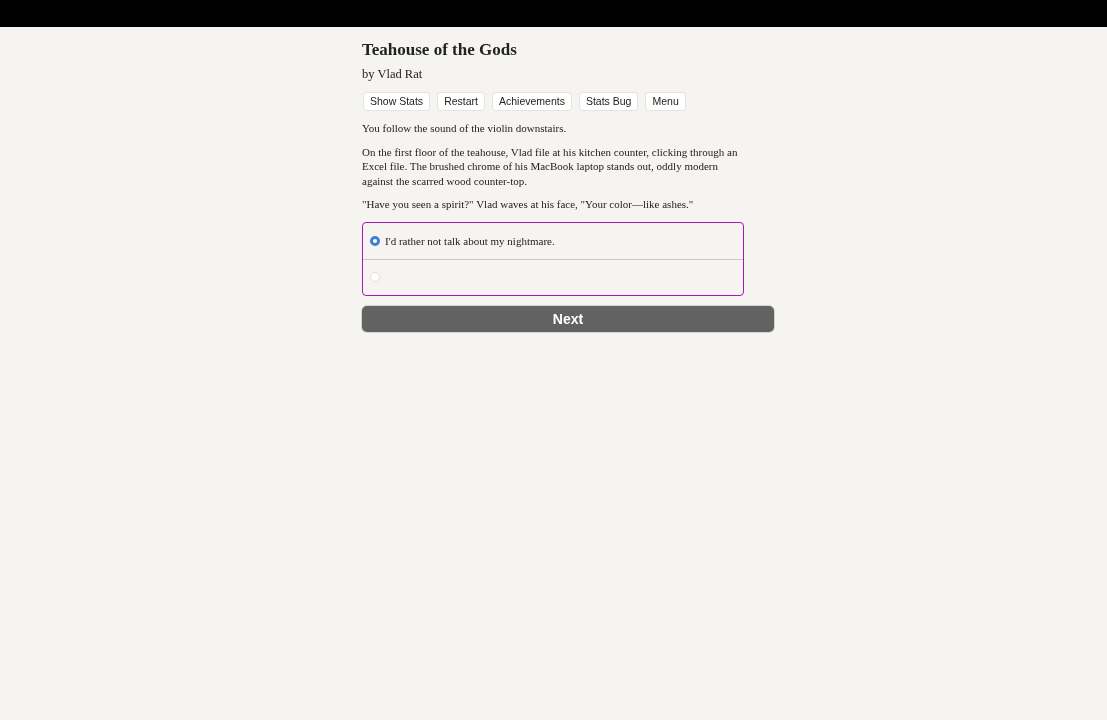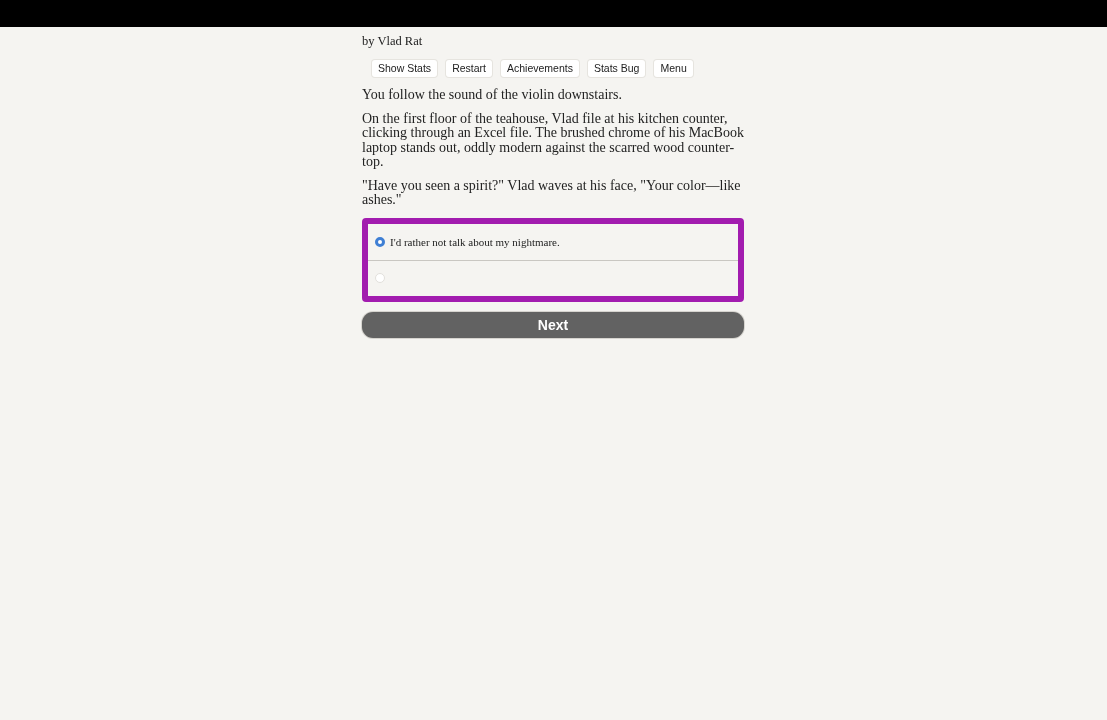--- a/index.html
+++ b/index.html
@@ -2,38 +2,39 @@
 <html><head>
   <meta charset="utf-8">
   <style>
     * { box-sizing: border-box; margin: 0; padding: 0; }
     html, body { width: 1107px; height: 720px; overflow: hidden; }
     body { background: #f5f4f1; font-family: "DejaVu Serif", serif; color: #2a2a2a; position: relative; }
     .topbar { position: absolute; left: 0; top: 0; width: 1107px; height: 27px; background: #000; }
     .container { position: absolute; left: 362px; top: 27px; width: 382px; }
     .title { font-family: "Liberation Serif", serif; font-size: 17px; margin-top: 13px; line-height: 20px; color: #222; }
     .byline { font-family: "Liberation Serif", serif; font-size: 12.5px; margin-top: 6px; line-height: 16px; color: #222; }
-    .buttons { display: flex; gap: 9px; margin-top: 11px; margin-left: 10px; }
+    .buttons { display: flex; gap: 9px; margin-top: 11px; margin-left: 2px; }
     .btn { font-family: "Liberation Sans", sans-serif; font-size: 10.5px; background: #fff; border: none; border-radius: 3px; padding: 2px 6px; height: 17px; color: #222; box-shadow: 0 0 0 1px #e6e4df; line-height: 13px; }
-    .passage { font-family: "Liberation Serif", serif; font-size: 14px; line-height: 14.5px; color: #222; }
+    .passage { font-family: "Liberation Serif", serif; font-size: 11px; line-height: 14.5px; color: #222; }
     .passage p { margin-top: 9px; }
     .passage p:first-child { margin-top: 11px; }
-    .choices { margin-top: 10px; border: 6px solid #a21caf; border-radius: 4px; background: #f5f4f1; overflow: hidden; }
+    .choices { margin-top: 10px; border: 1px solid #a21caf; border-radius: 4px; background: #f5f4f1; overflow: hidden; }
     .choice { height: 36px; display: flex; align-items: center; padding-left: 7px; border-top: 1px solid #c9c7c2; font-family: "Liberation Serif", serif; font-size: 11px; color: #222; }
     .choice:first-child { border-top: none; }
     .radio { width: 10px; height: 10px; border-radius: 50%; border: 1px solid #e2e0dc; background: #fff; margin-right: 5px; flex: none; }
     .radio.checked { background: #fff; border: 3px solid #3f7fd4; }
-    .next { margin-top: 10px; width: 382px; height: 26px; background: #626262; border: none; border-radius: 11px; color: #fff; font-family: "Liberation Sans", sans-serif; font-weight: bold; font-size: 14px; box-shadow: 0 0 0 1px #d6d4cf; }
+    .next { margin-top: 10px; width: 412px; height: 26px; background: #626262; border: none; border-radius: 5px; color: #fff; font-family: "Liberation Sans", sans-serif; font-weight: bold; font-size: 14px; box-shadow: 0 0 0 1px #d6d4cf; }
   </style>
 </head>
 <body>
 
 <div class="topbar"></div>
 
 <div class="container">
+  <h1 class="title">Teahouse of the Gods</h1>
   <div class="byline">by Vlad Rat</div>
 
   <div class="buttons">
     <button class="btn">Show Stats</button>
     <button class="btn">Restart</button>
     <button class="btn">Achievements</button>
     <button class="btn">Stats Bug</button>
     <button class="btn">Menu</button>
   </div>
 

